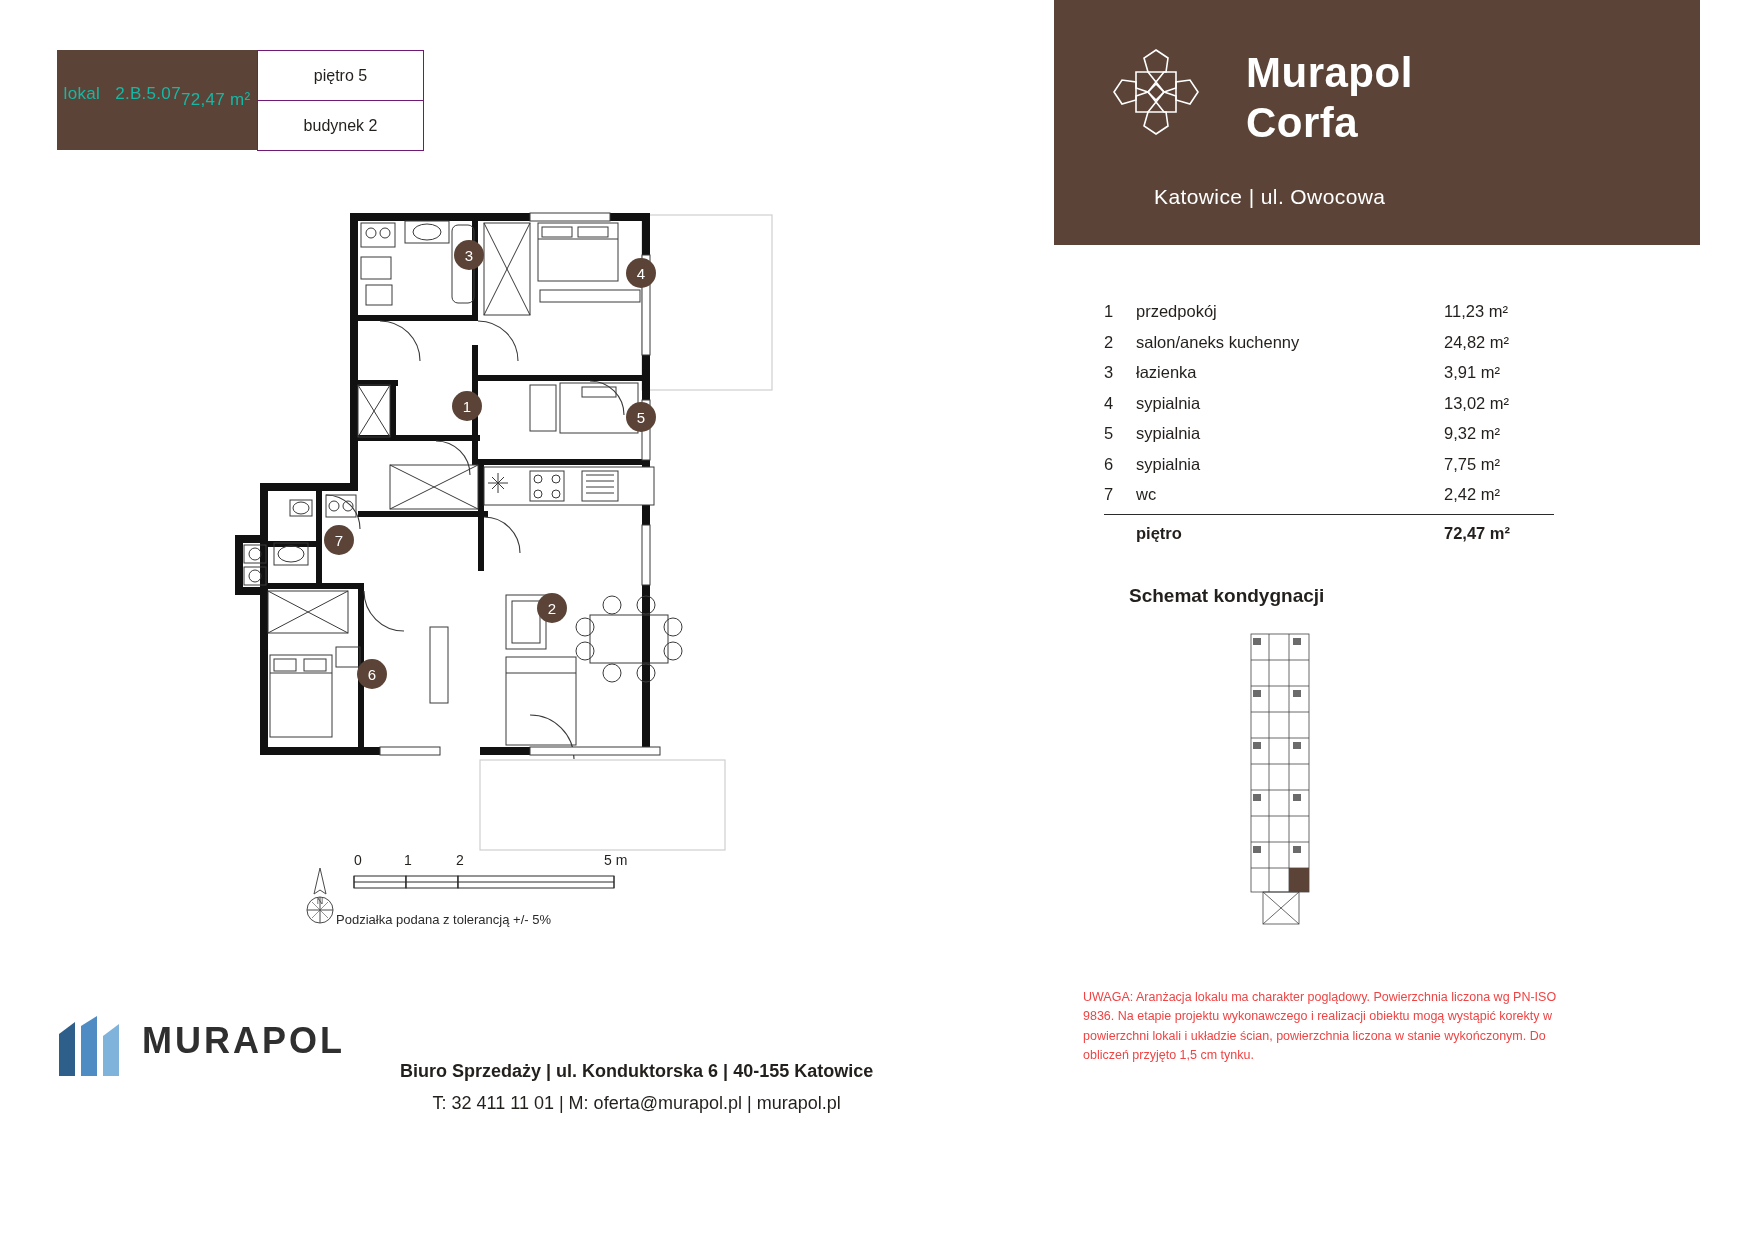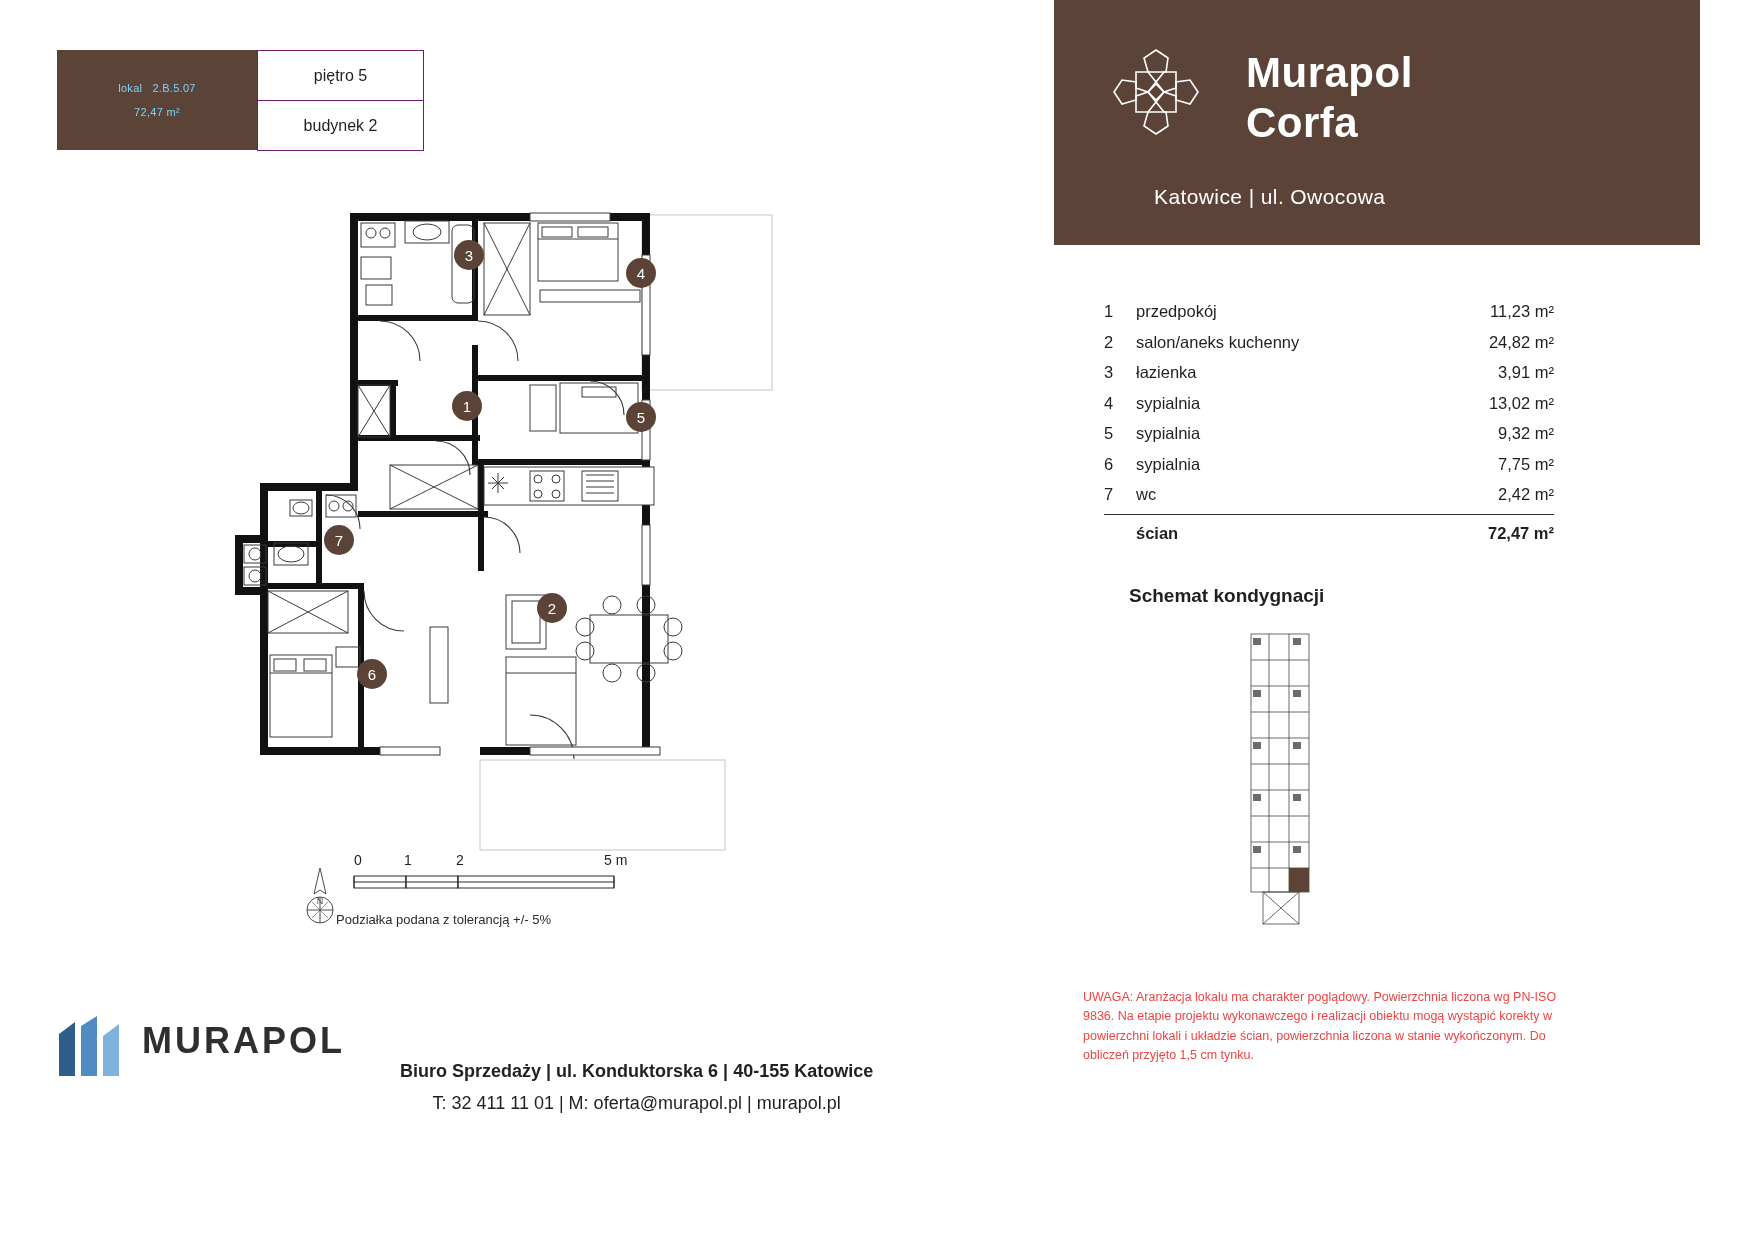--- a/index.html
+++ b/index.html
@@ -10,23 +10,23 @@
     color:#231f1c;
     position:relative;
     overflow:hidden;
   }
   .page { position:relative; width:1754px; height:1240px; }
 
   
   .info-block { position:absolute; left:57px; top:50px; display:flex; align-items:stretch; }
   .lokal-box {
     width:200px; height:100px;
-    background:#5b4437; color:#7dd3fc;
-    display:flex; flex-direction:column; justify-content:center; align-items:center;
-    font-size:11px; letter-spacing:.3px;
+    background:#5b4437; color:#14b8a6;
+    display:flex; flex-direction:row; justify-content:center; align-items:center;
+    font-size:17px; letter-spacing:.3px;
   }
   .lokal-box .l1 { margin-bottom:12px; }
   .side-boxes { display:flex; flex-direction:column; }
   .side-box {
     width:165px; height:49px;
     border:1px solid #701a75;
     display:flex; align-items:center; justify-content:center;
     font-size:16px; background:#fff;
   }
   .side-box.top { border-bottom:none; }
@@ -48,21 +48,21 @@
 
   
   .legend { position:absolute; left:1104px; top:298px; width:450px; }
   .legend-row {
     display:flex; align-items:baseline;
     font-size:16.5px; line-height:1;
     padding:5px 0 9px 0;
   }
   .legend-row .num { width:32px; }
   .legend-row .name { flex:1; }
-  .legend-row .area { width:110px; text-align:right;margin-left:10px; }
+  .legend-row .area { width:110px; text-align:left;margin-left:10px; }
   .legend-row.total { border-top:1px solid #2b2b2b; padding-top:10px; font-weight:bold; margin-top:2px; }
   .legend-row.total .name { font-weight:bold; }
 
   
   .schemat-title { position:absolute; left:1104px; top:585px; font-size:19px; font-weight:bold;margin-left:25px; }
   .schemat-wrap { position:absolute; left:1245px; top:630px; width:72px; height:295px; }
   .schemat-wrap svg { display:block; }
 
   
   .note {
@@ -171,21 +171,21 @@
       <div class="name">sypialnia</div>
       <div class="area">7,75 m²</div>
     </div>
     <div class="legend-row">
       <div class="num">7</div>
       <div class="name">wc</div>
       <div class="area">2,42 m²</div>
     </div>
     <div class="legend-row total">
       <div class="num"></div>
-      <div class="name">ścian</div>
+      <div class="name">piętro</div>
       <div class="area">72,47 m²</div>
     </div>
   </div>
 
   <div class="schemat-title">Schemat kondygnacji</div>
   <div class="schemat-wrap">
     <svg viewBox="0 0 72 295" width="72" height="295">
       <g stroke="#444" stroke-width="0.8" fill="none">
         <rect x="6" y="4" width="58" height="258"></rect>
         <line x1="6" y1="30" x2="64" y2="30"></line>

